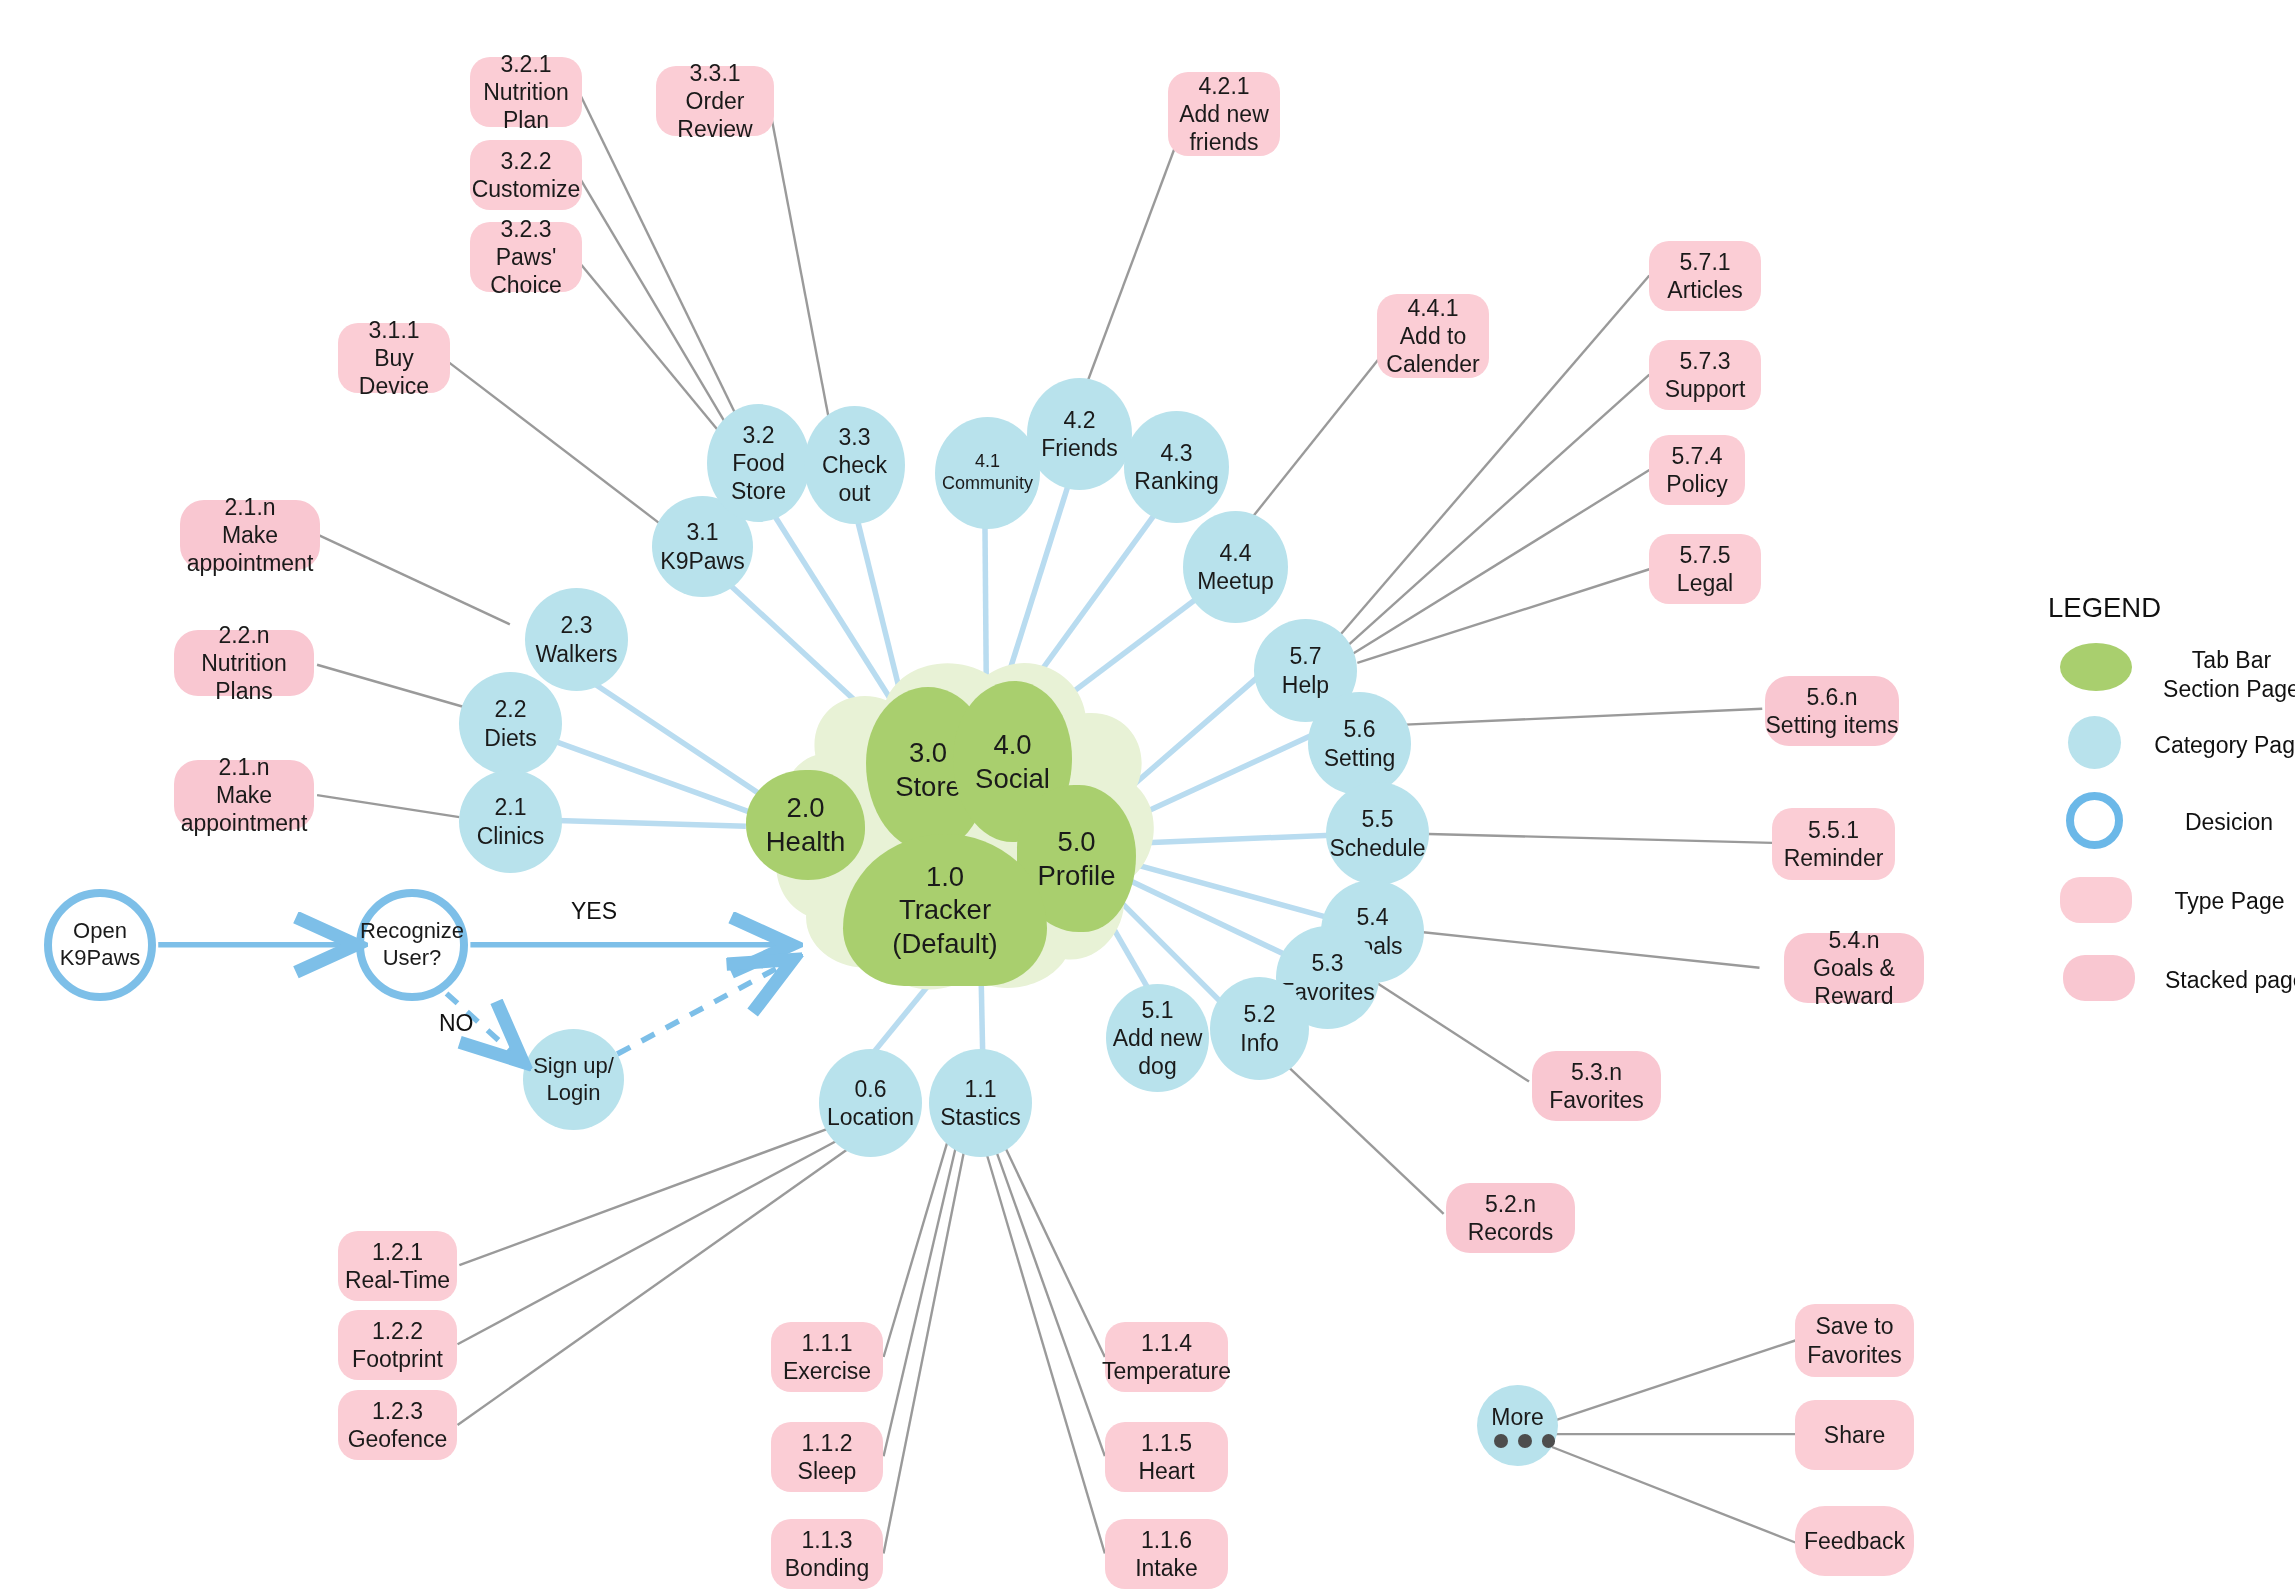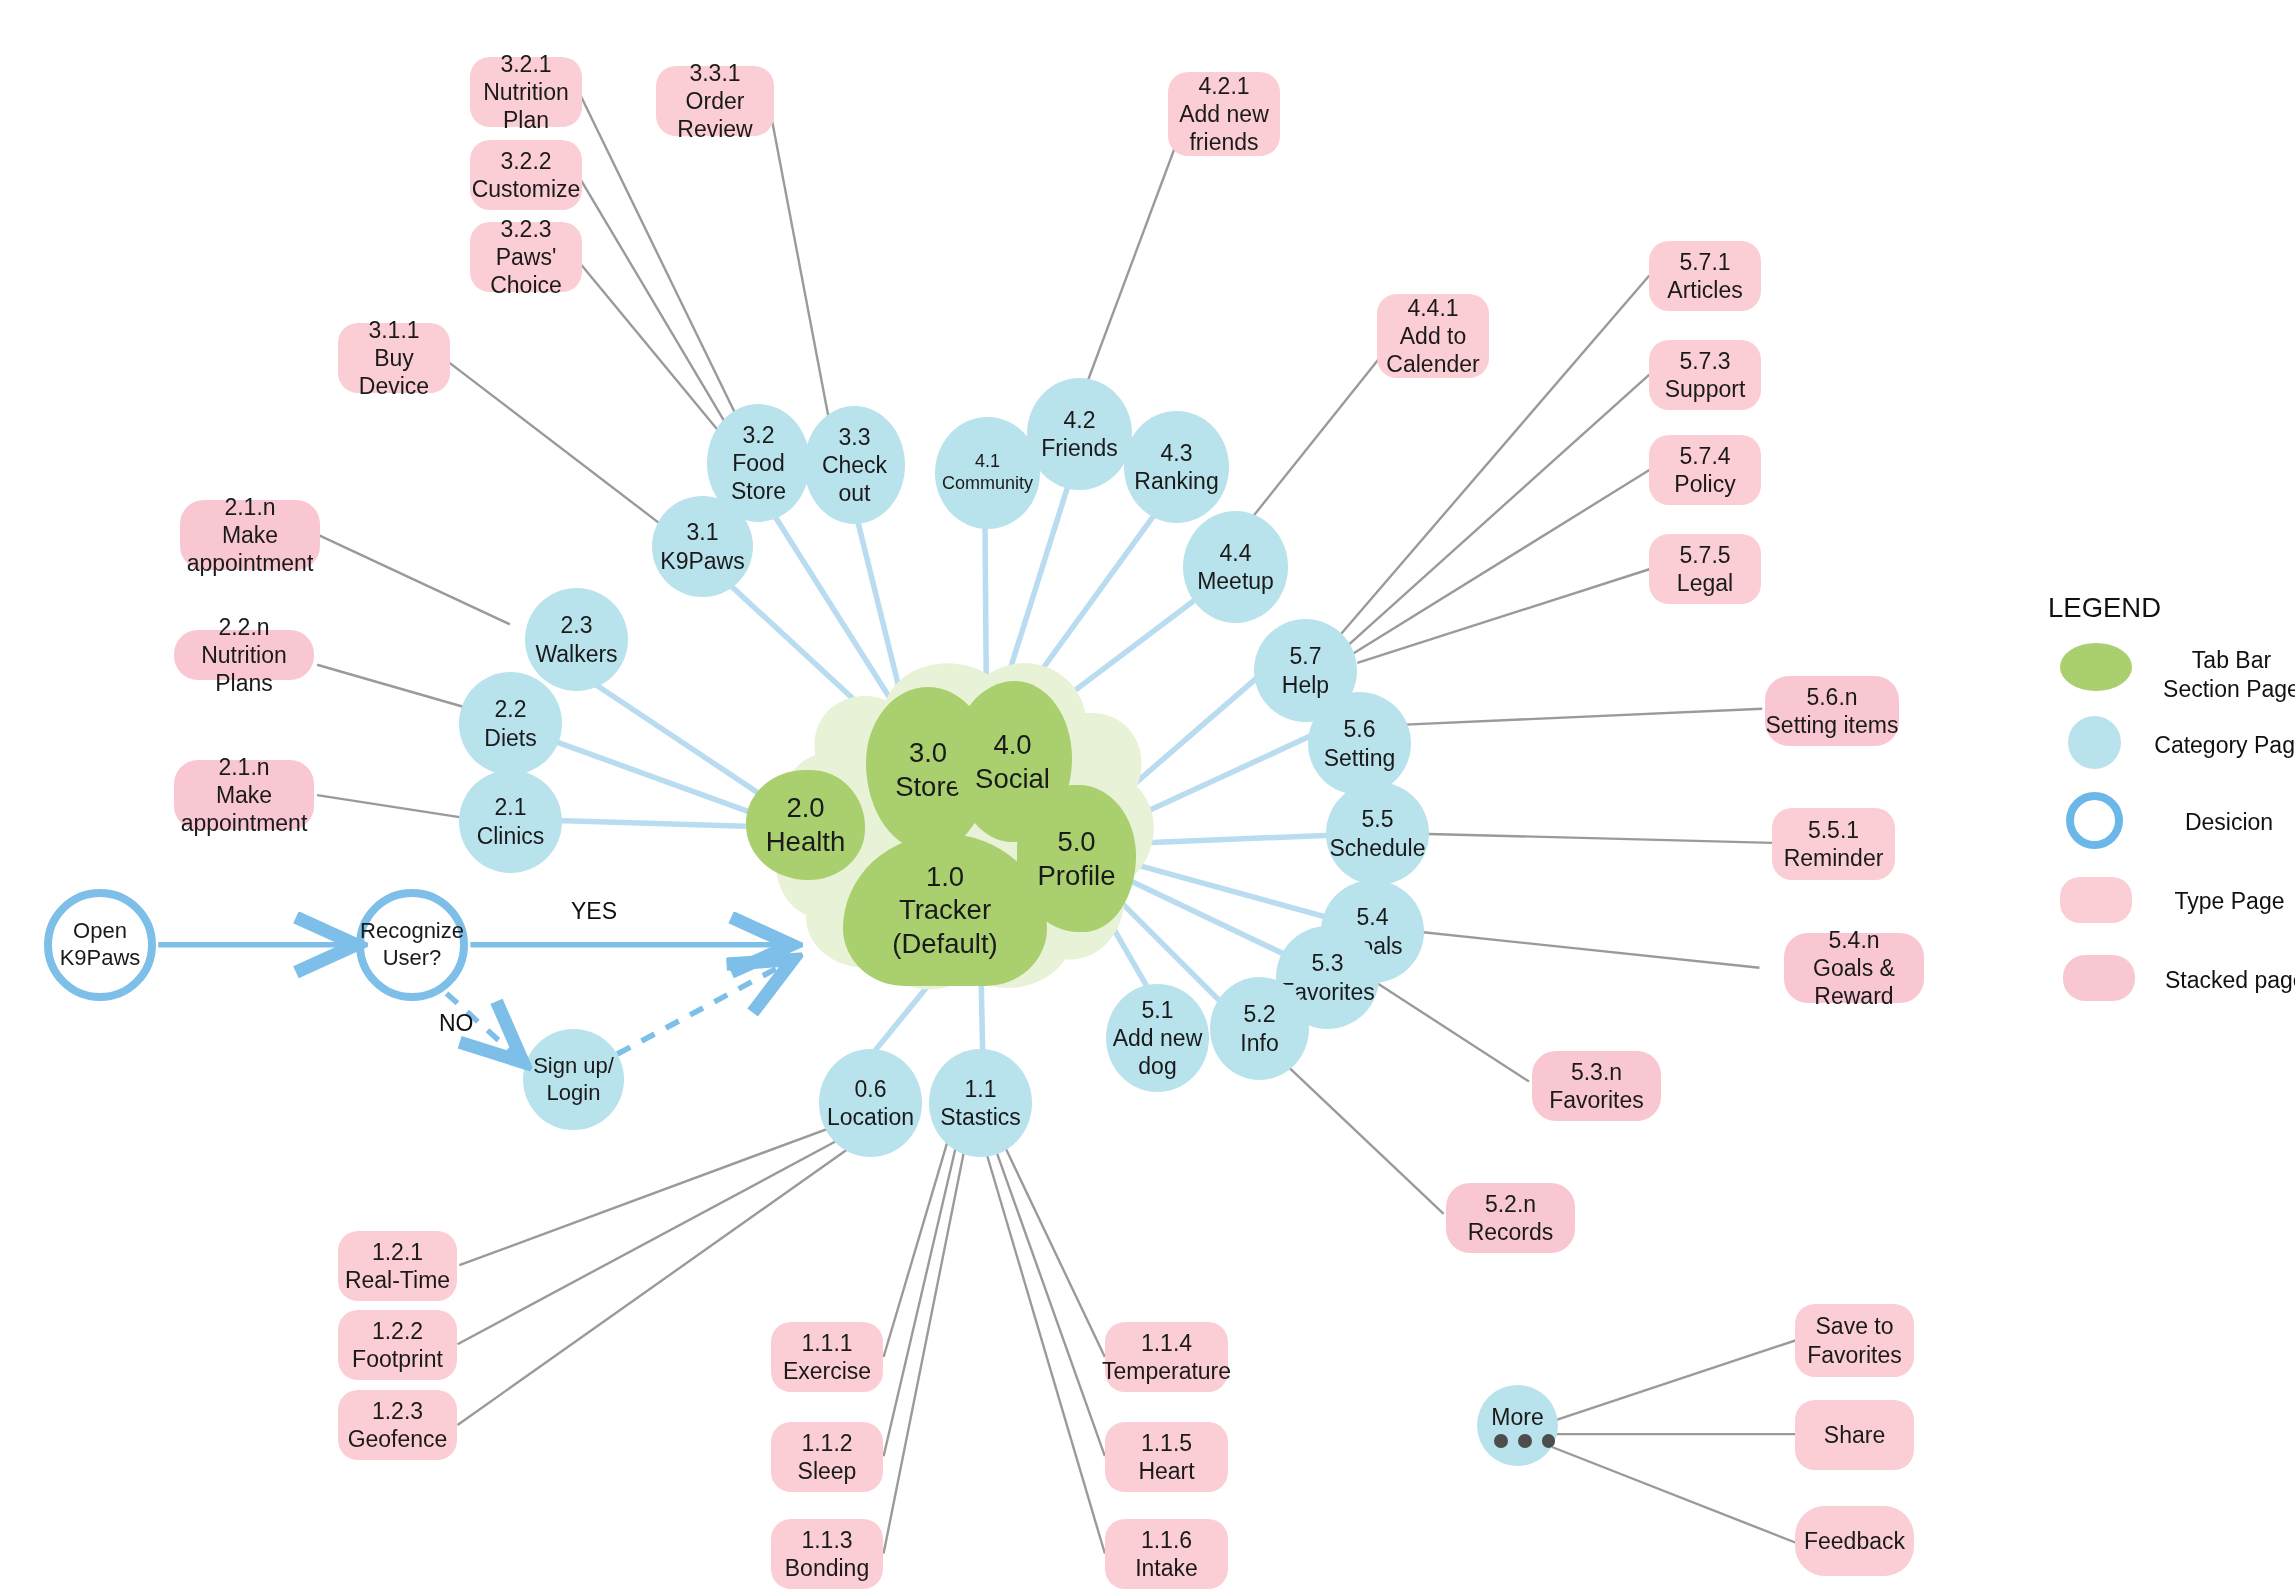--- a/index.html
+++ b/index.html
@@ -318,21 +318,21 @@
   </div>
 
   <div class="node pink" style="left:1649px;top:241px;width:112px;height:70px;">
     <span class="lbl">5.7.1
 Articles</span>
   </div>
   <div class="node pink" style="left:1649px;top:340px;width:112px;height:70px;">
     <span class="lbl">5.7.3
 Support</span>
   </div>
-  <div class="node pink" style="left:1649px;top:435px;width:112px;height:70px;">
+  <div class="node pink" style="left:1649px;top:435px;width:96px;height:70px;">
     <span class="lbl">5.7.4
 Policy</span>
   </div>
   <div class="node pink" style="left:1649px;top:534px;width:112px;height:70px;">
     <span class="lbl">5.7.5
 Legal</span>
   </div>
   <div class="node pink" style="left:1772px;top:808px;width:123px;height:72px;">
     <span class="lbl">5.5.1
 Reminder</span>
@@ -384,21 +384,21 @@
     <span class="lbl">Share</span>
   </div>
   <div class="node pink" style="left:1795px;top:1506px;width:119px;height:70px;border-radius:30px;">
     <span class="lbl">Feedback</span>
   </div>
 
   <div class="node stack stackL" style="left:180px;top:500px;width:140px;height:70px;">
     <span class="lbl">2.1.n
 Make appointment</span>
   </div>
-  <div class="node stack stackL" style="left:174px;top:630px;width:140px;height:50px;">
+  <div class="node stack stackL" style="left:174px;top:630px;width:140px;height:66px;">
     <span class="lbl">2.2.n
 Nutrition Plans</span>
   </div>
   <div class="node stack stackL" style="left:174px;top:760px;width:140px;height:70px;">
     <span class="lbl">2.1.n
 Make appointment</span>
   </div>
 
   <div class="node stack" style="left:1765px;top:676px;width:134px;height:70px;">
     <span class="lbl">5.6.n

